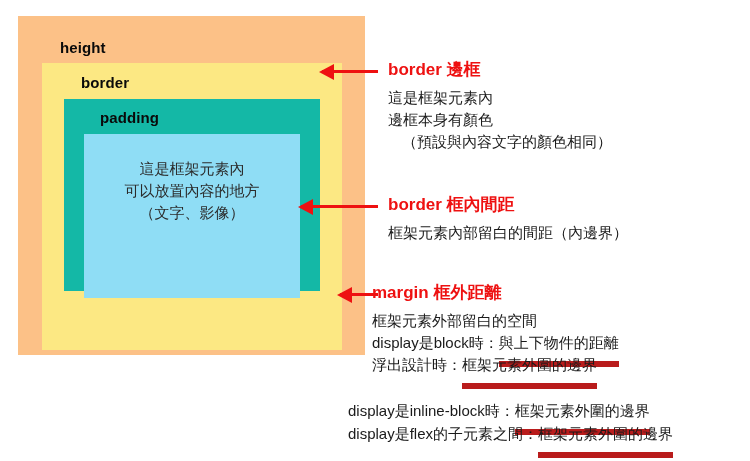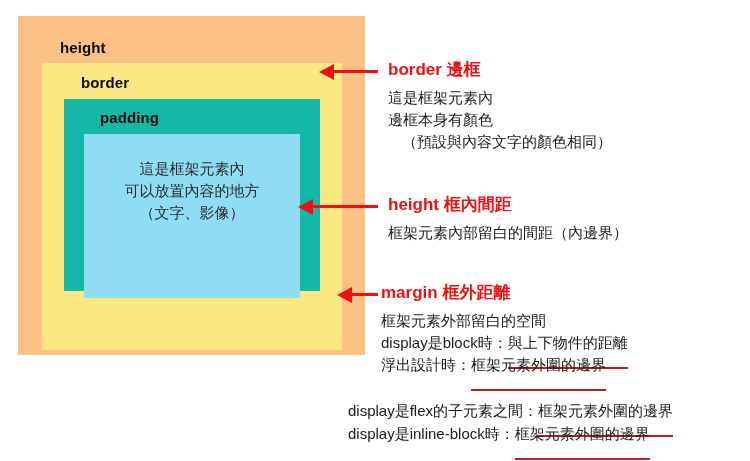--- a/index.html
+++ b/index.html
@@ -118,25 +118,25 @@
     white-space: nowrap;
   }
   .note-body { margin-top: 7px; }
   .note-line {
     font-size: 15px;
     color: #1a1a1a;
     line-height: 1.47;
     white-space: nowrap;
   }
   .note-line.indent { padding-left: 14px; }
-  .u { border-bottom: 2px solid #b91c1c; padding-bottom: 16px; margin-top: 20px; }
+  .u { border-bottom: 6px solid #b91c1c; padding-bottom: 10px; margin-top: 20px; }
 
   #note-border  { left: 388px; top: 60px; }
   #note-padding { left: 388px; top: 195px; }
-  #note-margin  { left: 381px; top: 283px; }
+  #note-margin  { left: 372px; top: 283px; }
 
   #note-extra { position: absolute; left: 348px; top: 400px; pointer-events: auto; }
   #note-extra .note-line { line-height: 1.5; }
 </style>
 </head>
 <body>
 
 <div id="diagram">
   <div class="layer-label" id="margin-label">height</div>
 
@@ -165,21 +165,21 @@
   <div class="note" id="note-border">
     <div class="note-title">border 邊框</div>
     <div class="note-body">
       <div class="note-line">這是框架元素內</div>
       <div class="note-line">邊框本身有顏色</div>
       <div class="note-line indent">（預設與內容文字的顏色相同）</div>
     </div>
   </div>
 
   <div class="note" id="note-padding">
-    <div class="note-title">height 框內間距</div>
+    <div class="note-title">border 框內間距</div>
     <div class="note-body">
       <div class="note-line">框架元素內部留白的間距（內邊界）</div>
     </div>
   </div>
 
   <div class="note" id="note-margin">
     <div class="note-title">margin 框外距離</div>
     <div class="note-body">
       <div class="note-line">
         <span>框架元素外部留白的空間</span>
@@ -188,20 +188,20 @@
         <span>display是block時：</span><span class="u">與上下物件的距離</span>
       </div>
       <div class="note-line">
         <span>浮出設計時：</span><span class="u">框架元素外圍的邊界</span>
       </div>
     </div>
   </div>
 
   <div id="note-extra">
     <div class="note-line">
+      <span>display是inline-block時：</span><span class="u">框架元素外圍的邊界</span>
+    </div>
+    <div class="note-line">
       <span>display是flex的子元素之間：</span><span class="u">框架元素外圍的邊界</span>
     </div>
-    <div class="note-line">
-      <span>display是inline-block時：</span><span class="u">框架元素外圍的邊界</span>
-    </div>
   </div>
 
 </div>
 
 </body></html>

